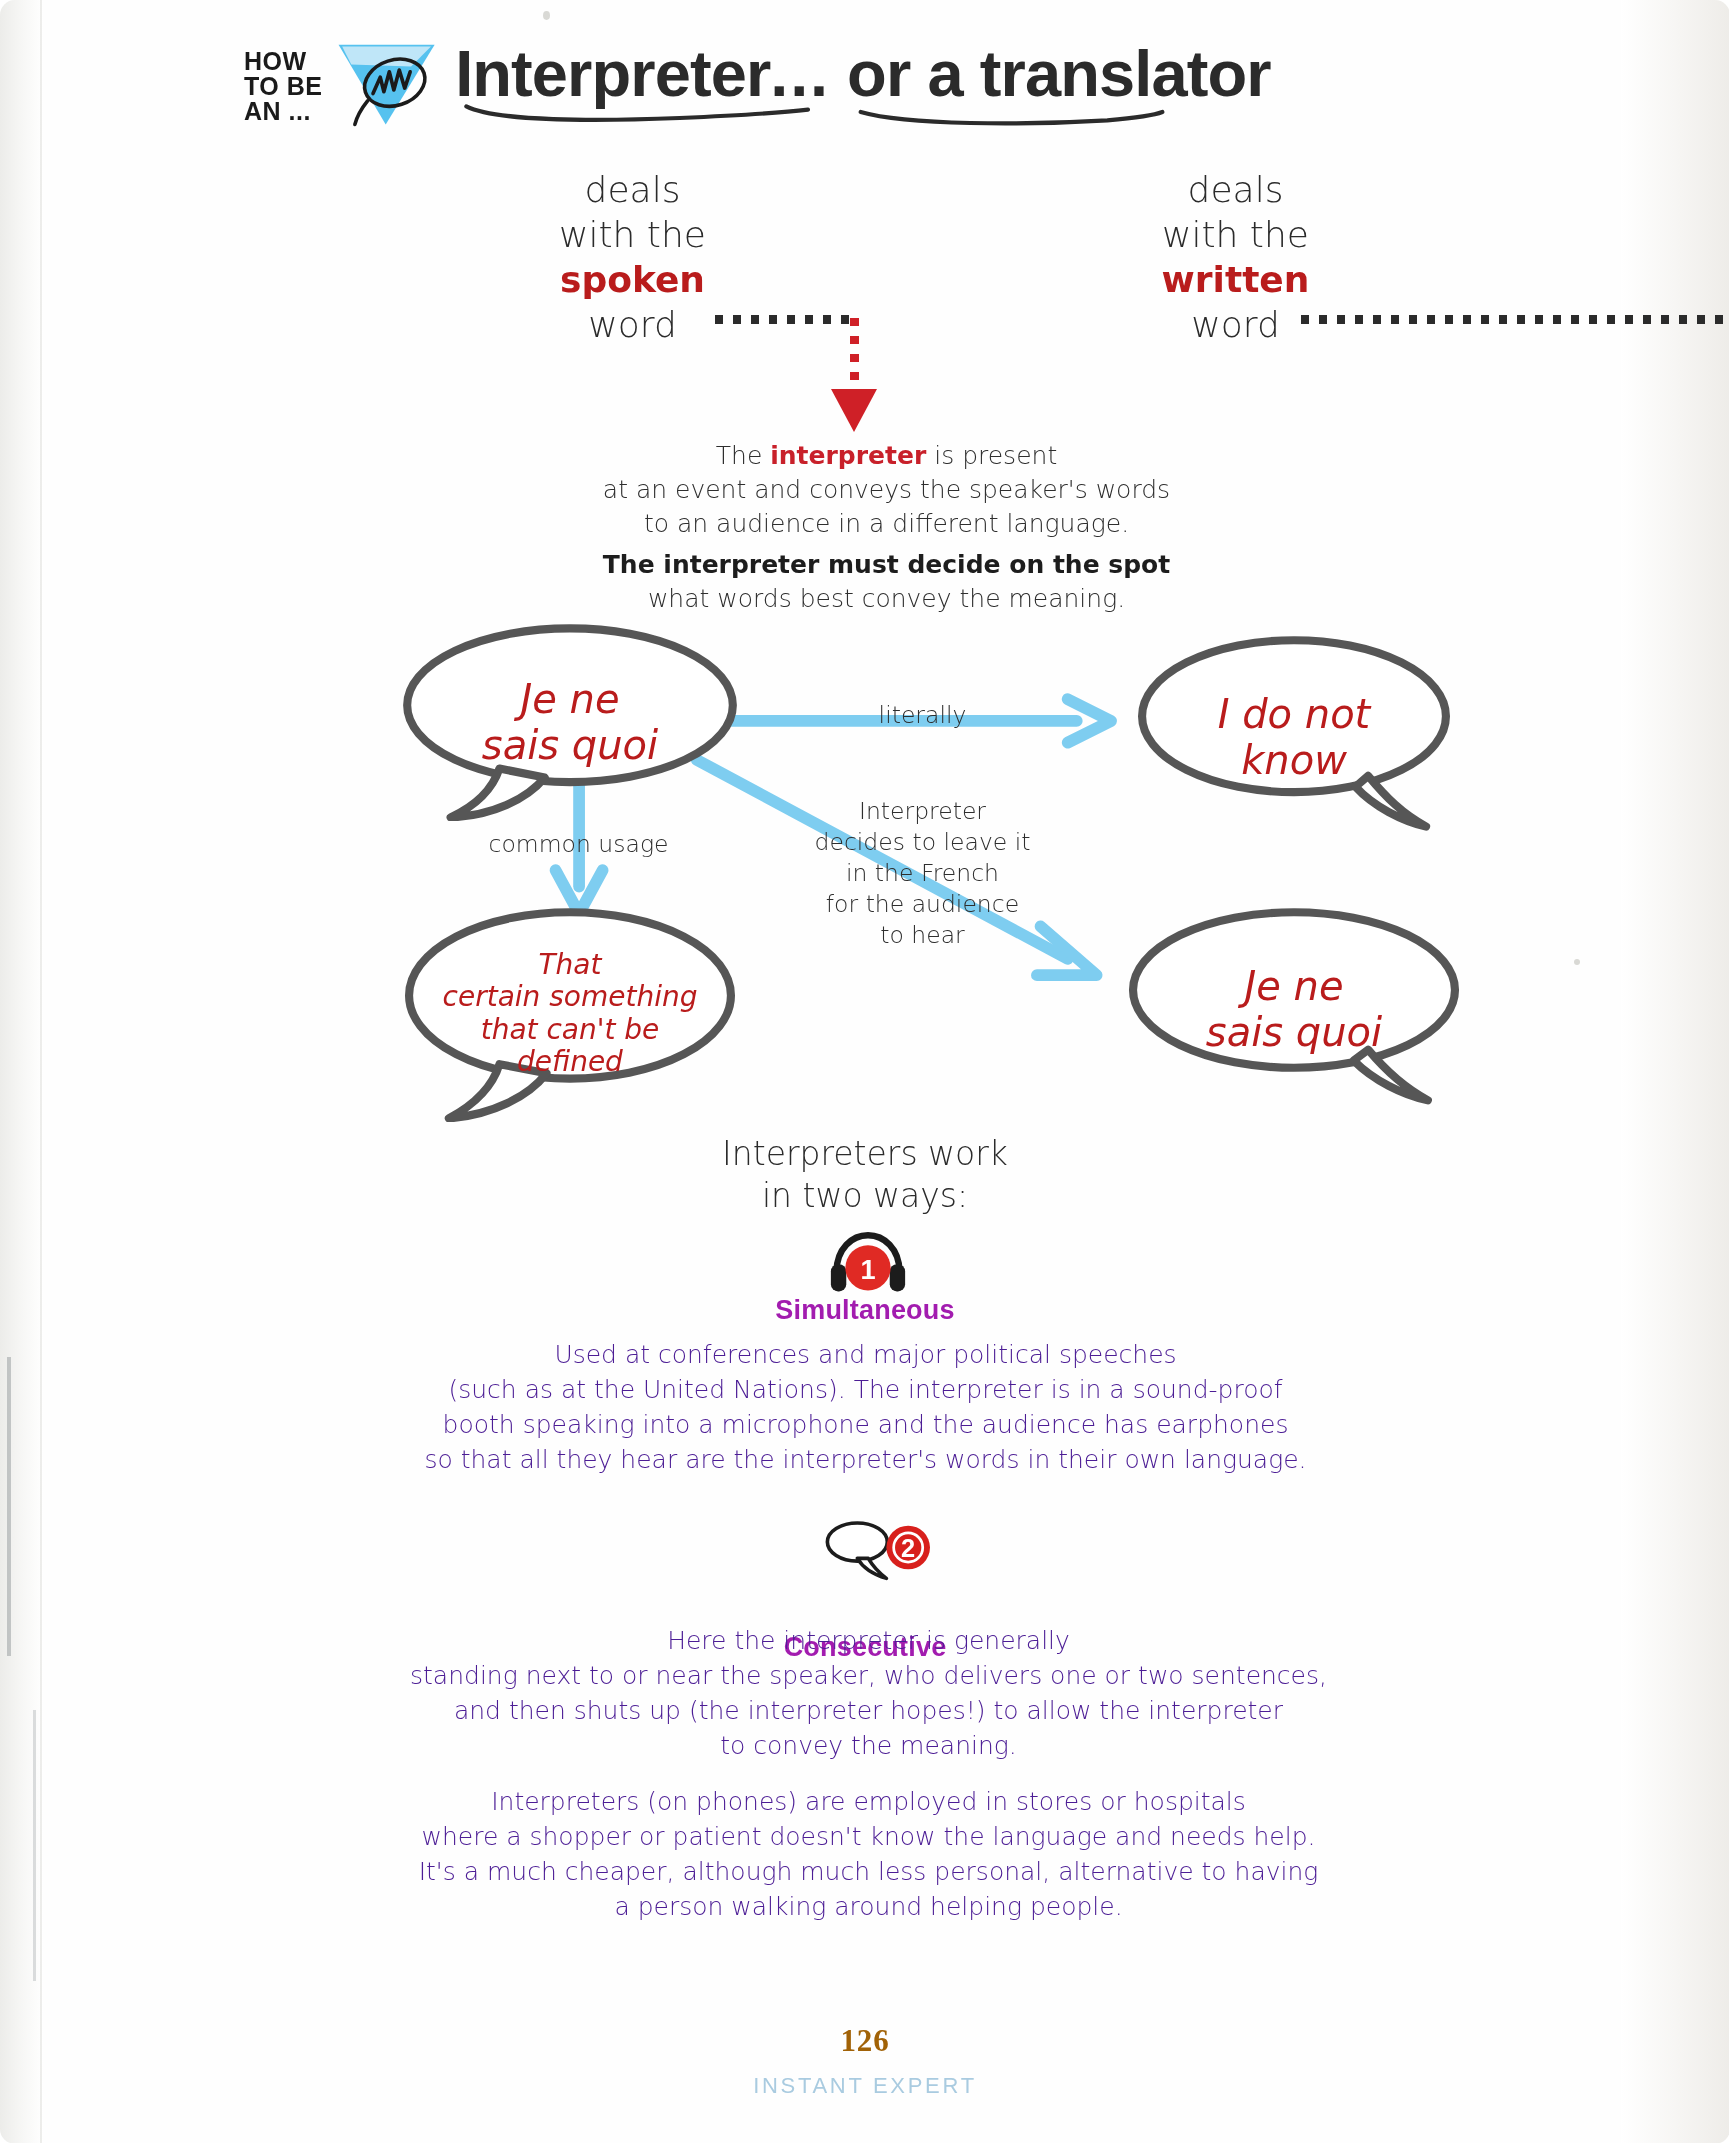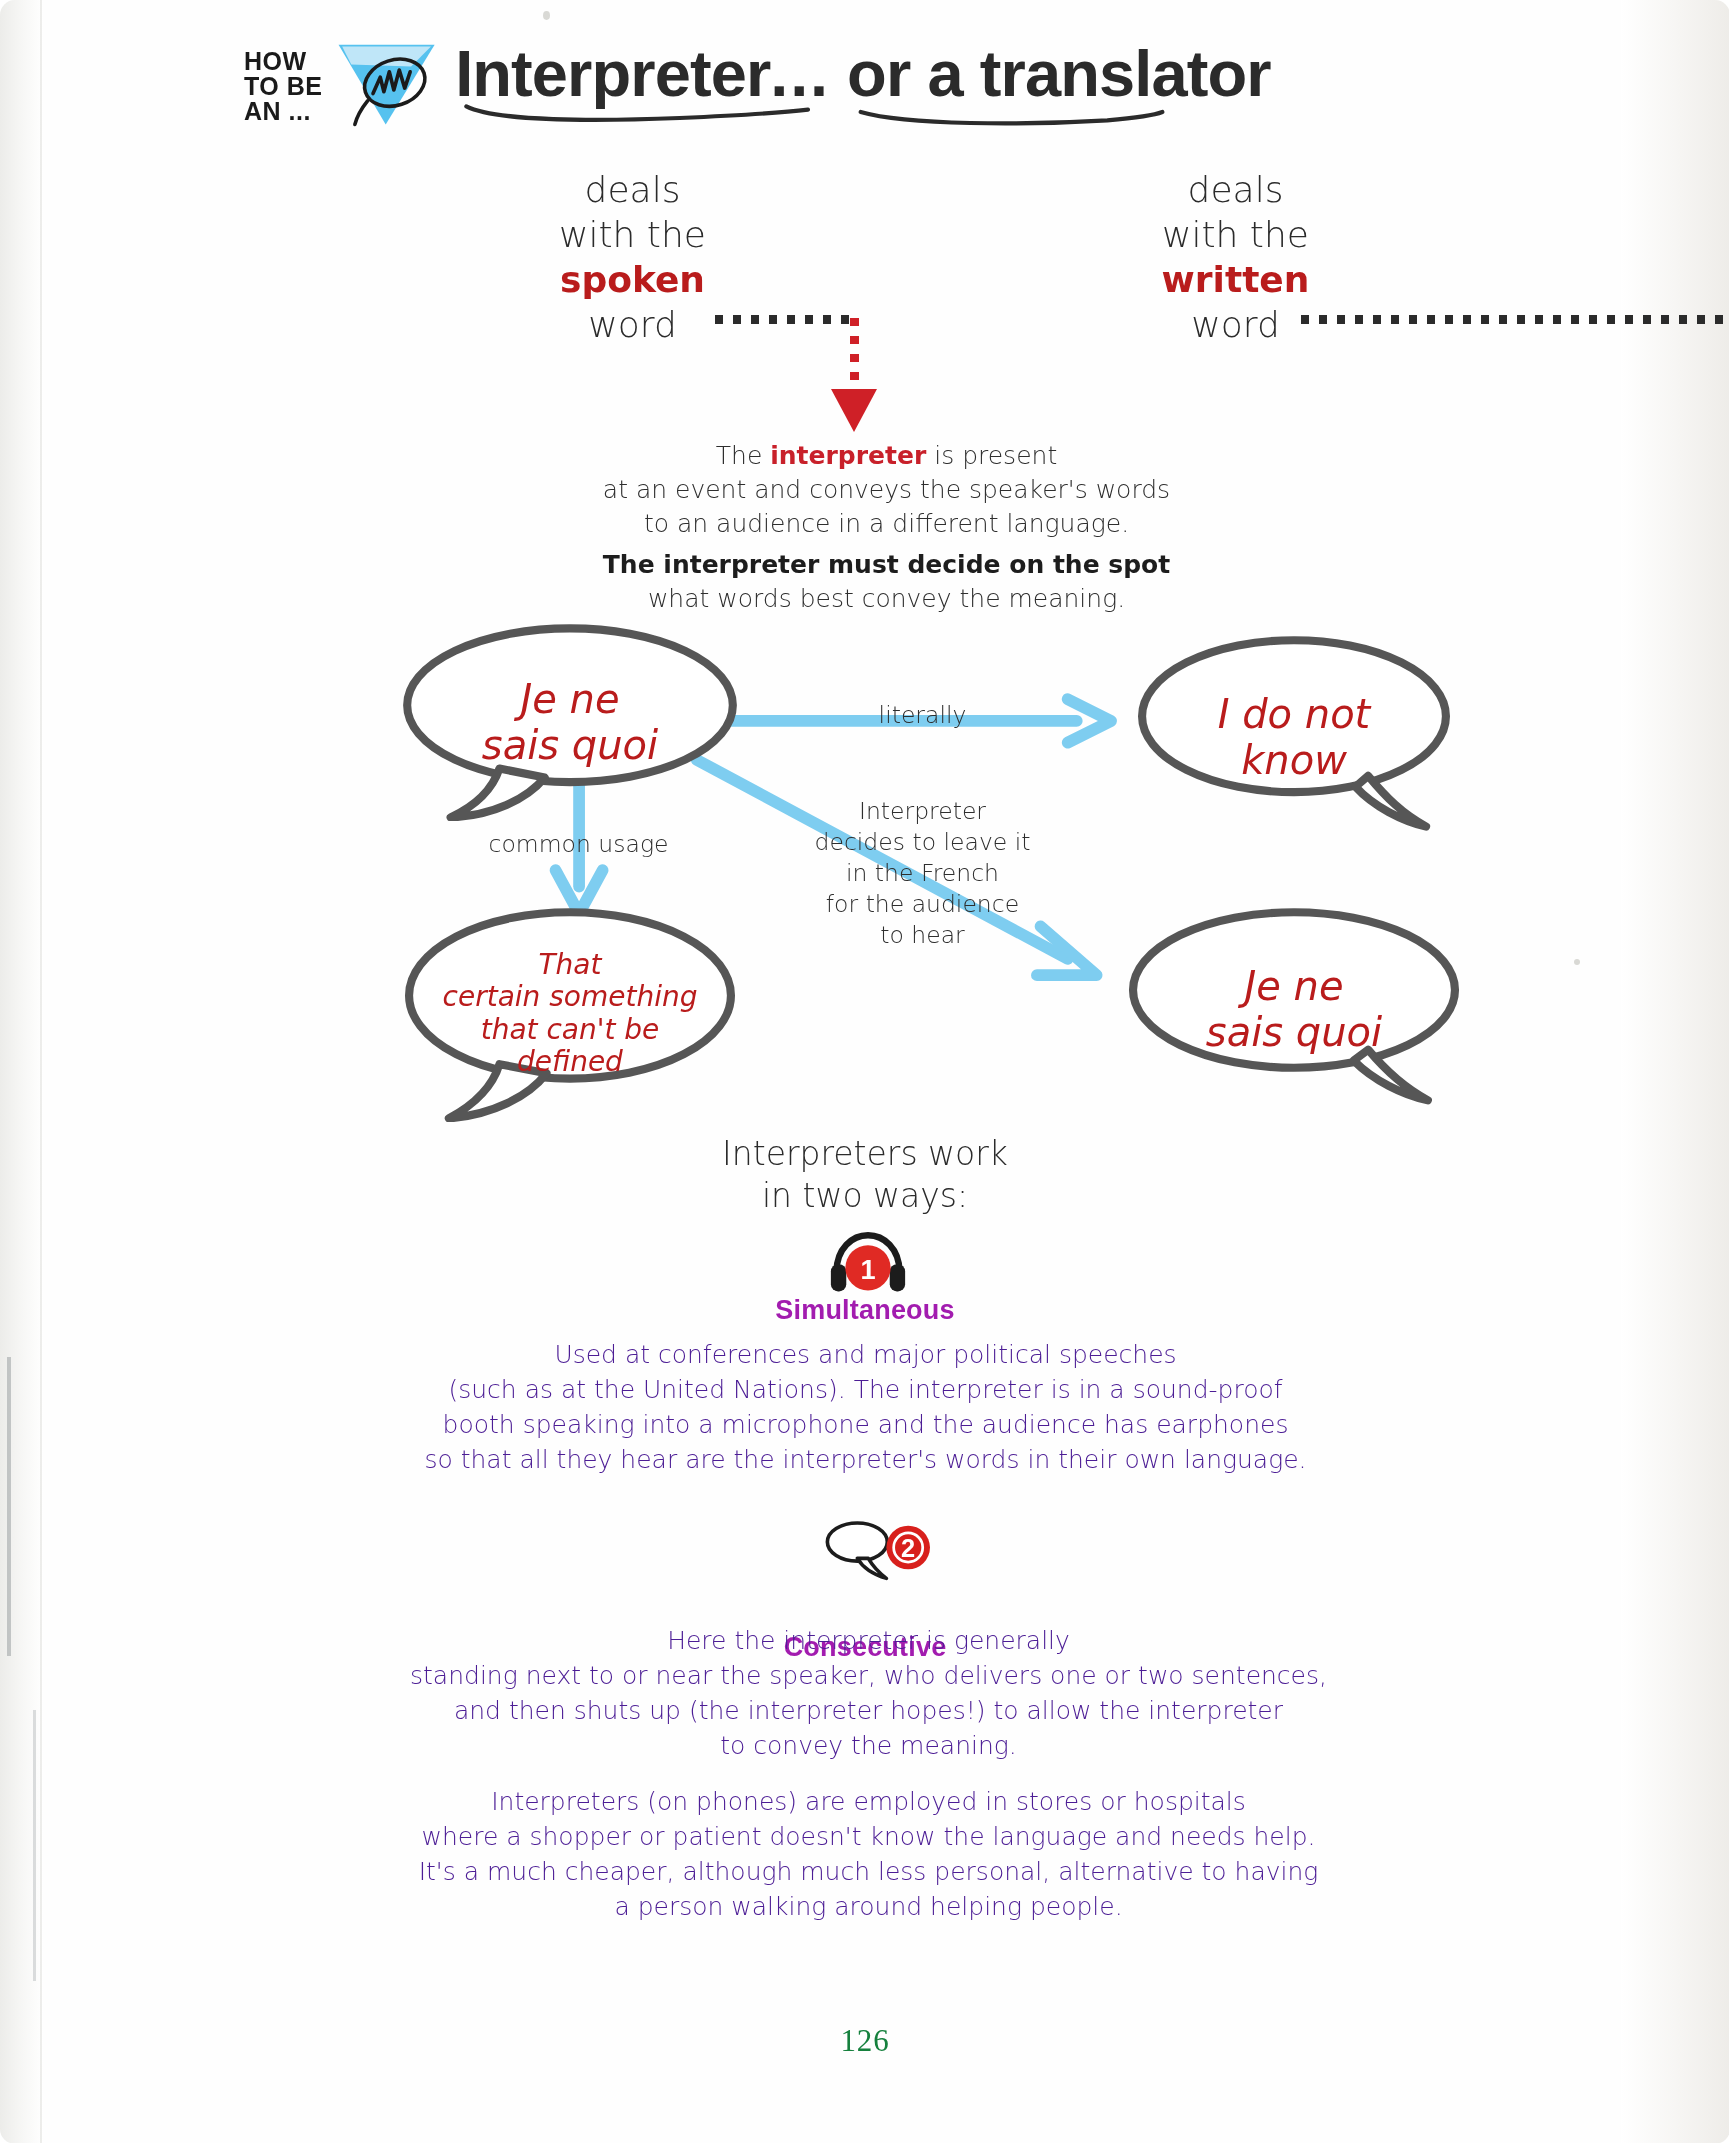--- a/index.html
+++ b/index.html
@@ -212,23 +212,23 @@
     white-space: pre-line;
   }
 
   
   .pagenum {
     position: absolute;
     width: 1730px; left: 0;
     top: 2023px;
     text-align: center;
     font-family: "Liberation Serif", serif;
-    font-weight: normal;
+    font-weight: bold;
     font-size: 31px;
-    color: #15803d;
+    color: #a16207;
     letter-spacing: 0.9px;
   }
   .imprint {
     position: absolute;
     width: 1730px; left: 0;
     top: 2073px;
     text-align: center;
     font-family: "Liberation Sans", sans-serif;
     font-size: 22px;
     letter-spacing: 2.7px;
@@ -408,15 +408,16 @@
 standing next to or near the speaker, who delivers one or two sentences,
 and then shuts up (the interpreter hopes!) to allow the interpreter
 to convey the meaning.</div>
 
   <div class="body-par" style="left:398px; top:1784px; width:941px;">Interpreters (on phones) are employed in stores or hospitals
 where a shopper or patient doesn't know the language and needs help.
 It's a much cheaper, although much less personal, alternative to having
 a person walking around helping people.</div>
 
   <div class="pagenum">126</div>
+  <div class="imprint">INSTANT EXPERT</div>
 
 </div>
 
 
 </body></html>

